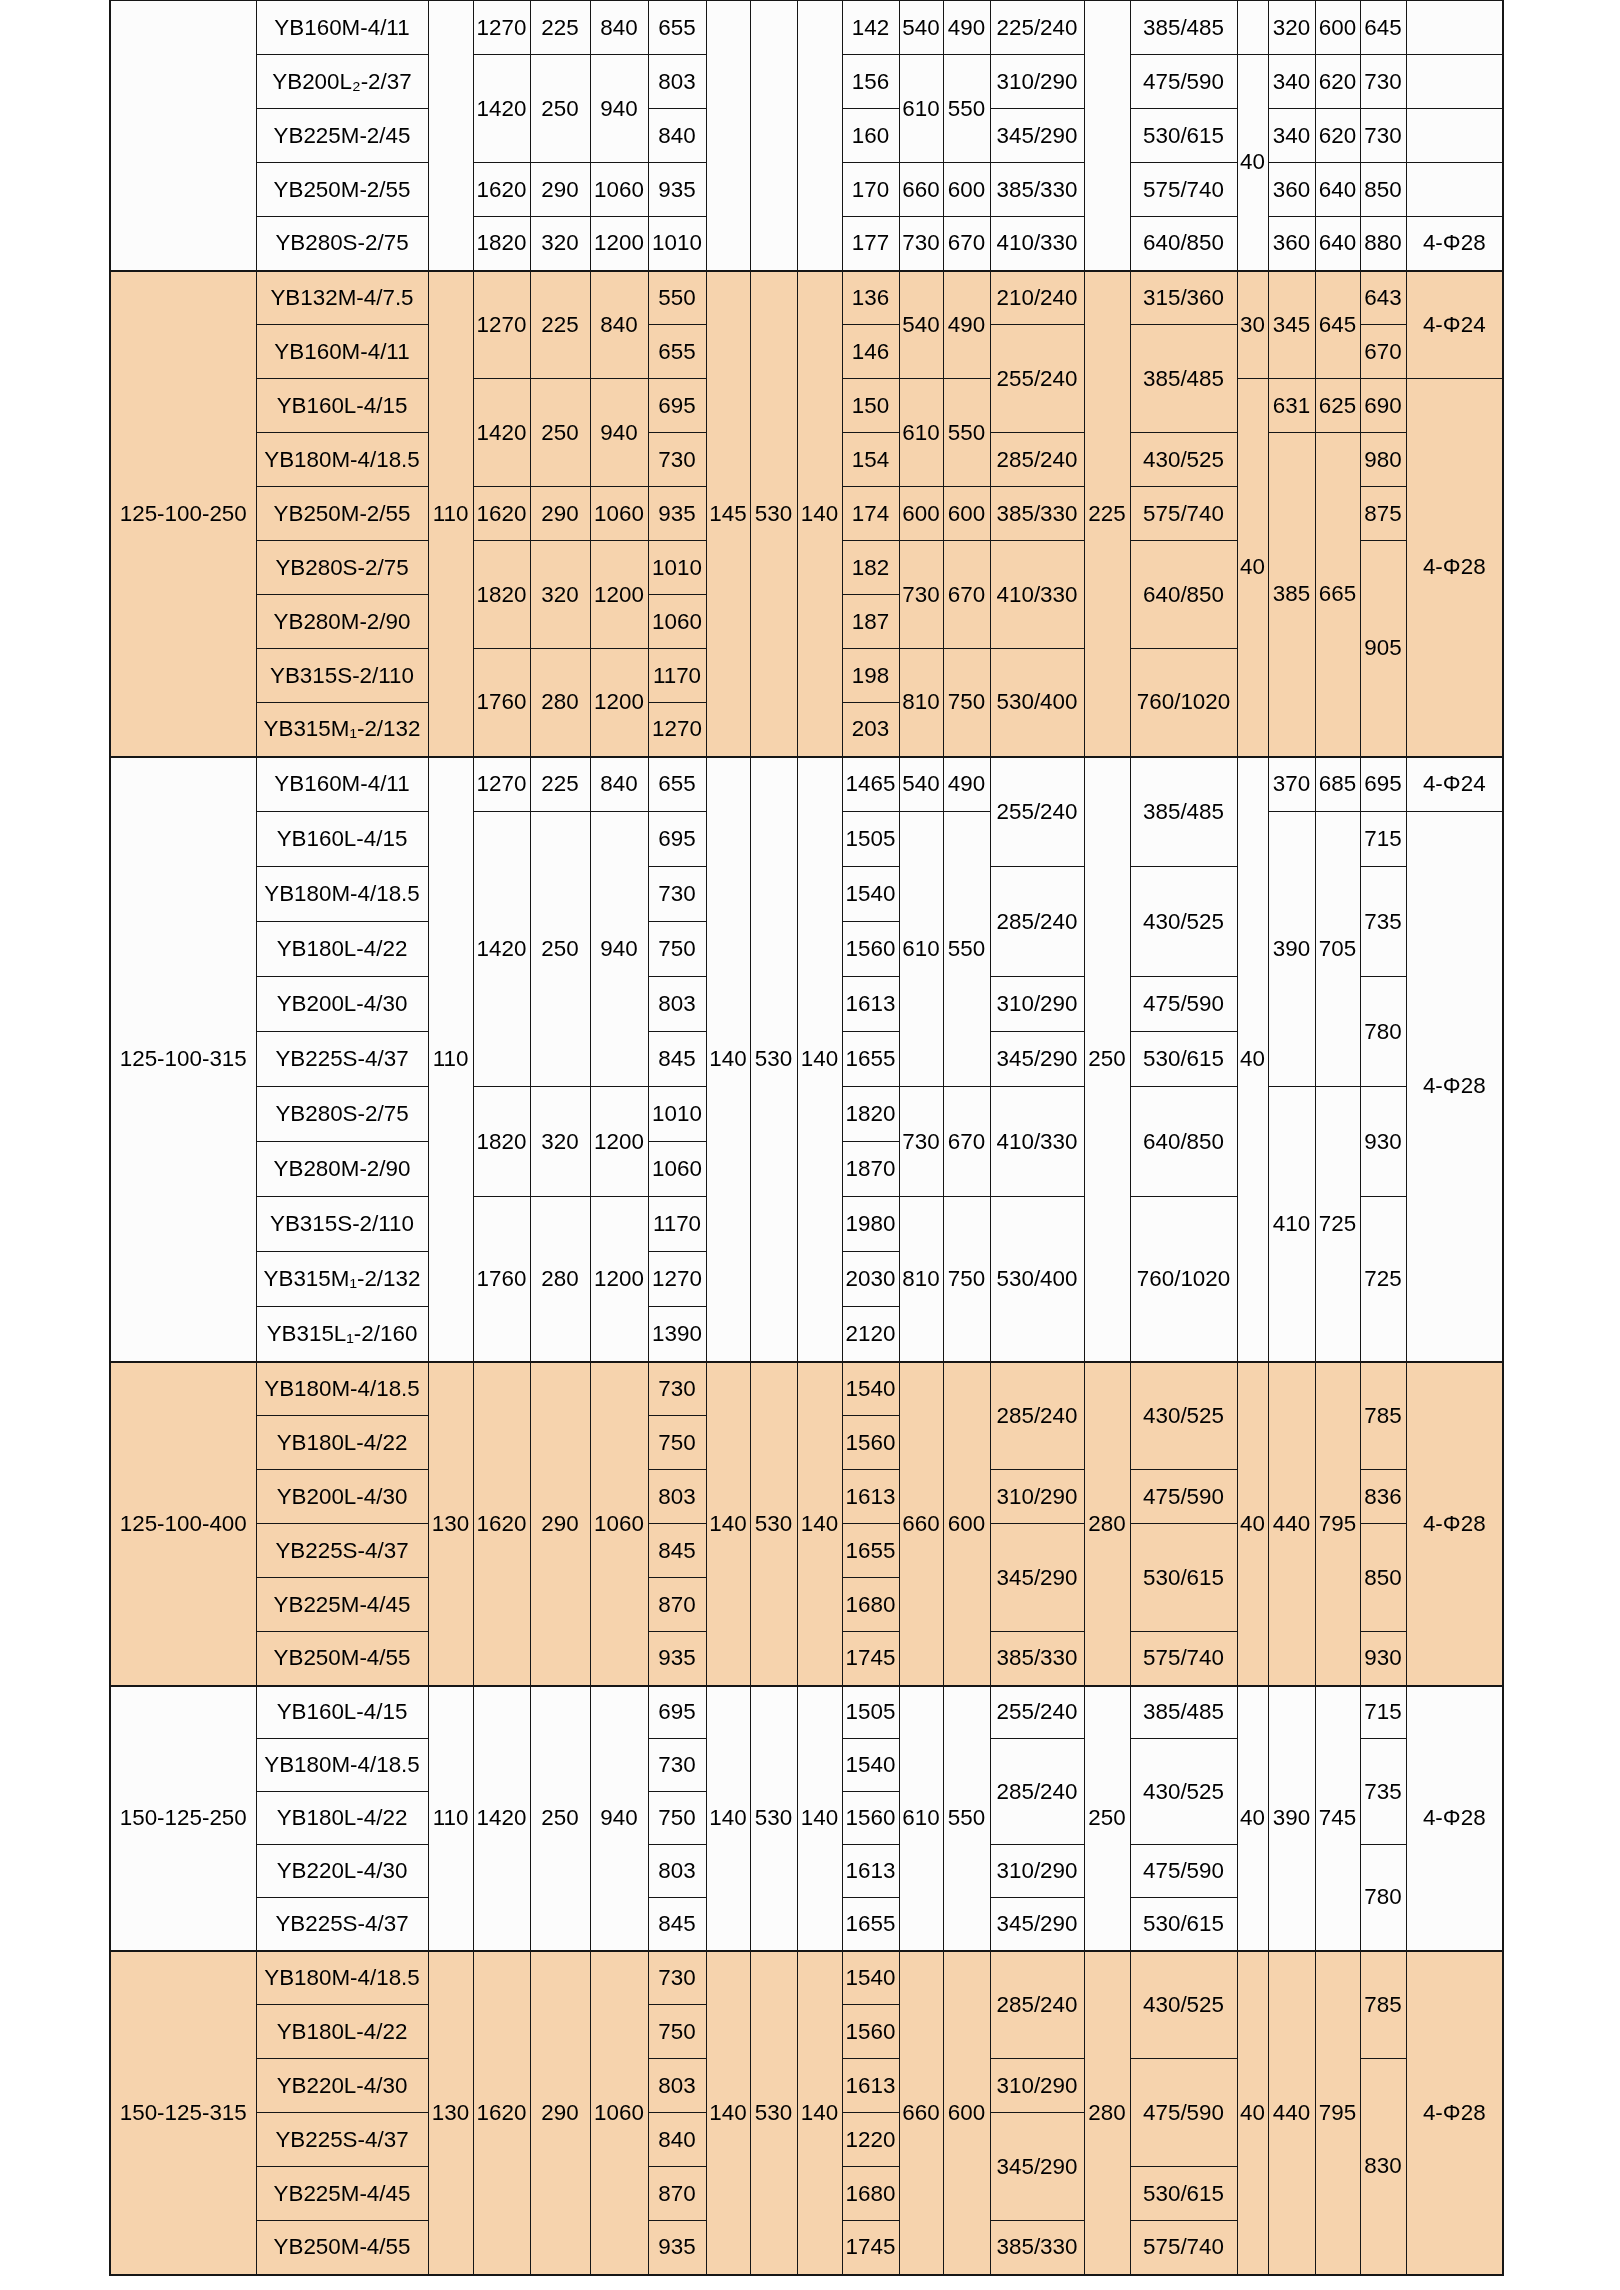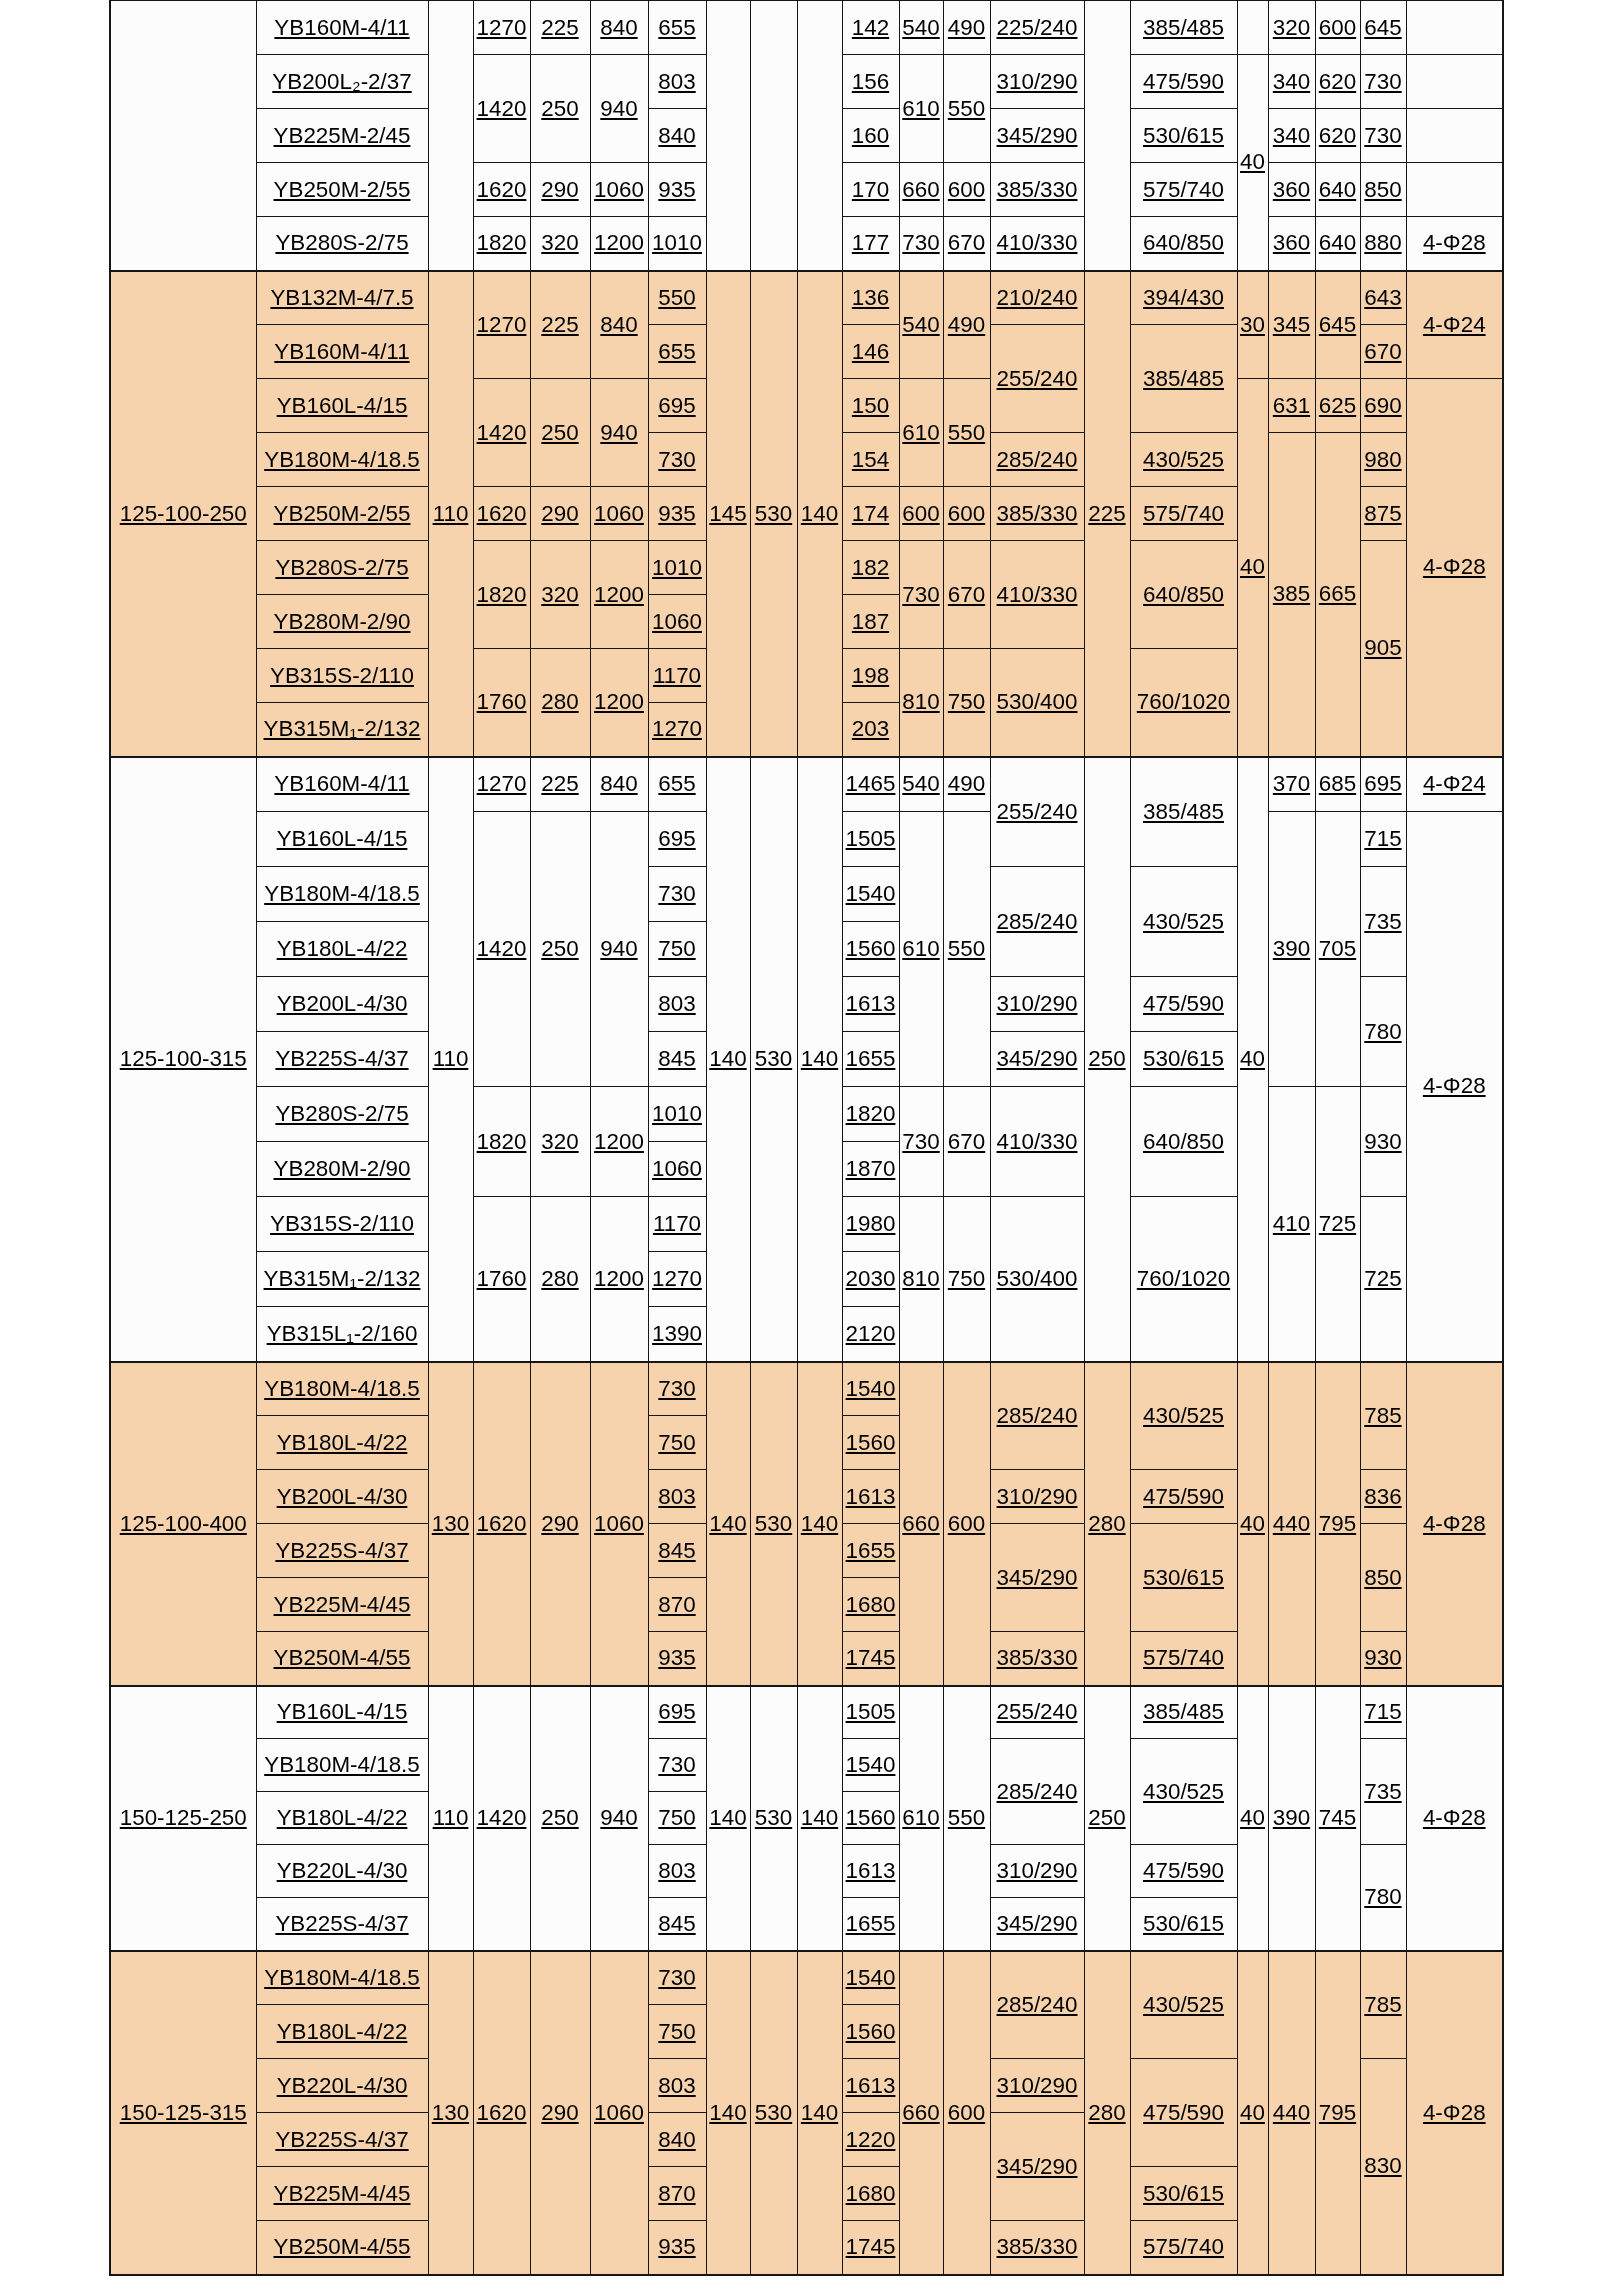--- a/index.html
+++ b/index.html
@@ -12,21 +12,20 @@
   body{
     width:1620px;height:2291px;background:#ffffff;
     font-family:"Liberation Sans","DejaVu Sans",sans-serif;
     color:var(--text);
   }
   table[data-name="pump-dimension-table"]{
     border-collapse:collapse;table-layout:fixed;
     margin:0 0 0 109px;
     border:2.7px solid var(--border);
     border-top-width:1.8px;
-    text-decoration:underline;
   }
   td{
     border:1.3px solid var(--border);
     background:var(--row_bg);
     text-align:center;vertical-align:middle;
     font-size:22.4px;line-height:1.05;
     padding:0;white-space:nowrap;overflow:hidden;
   }
   tbody.hl td{background:var(--highlight_bg);}
   tbody.sec-start tr:first-child > td{border-top:2.7px solid var(--border);}
@@ -164,21 +163,21 @@
         <td data-name="cell-d" rowspan="2">840</td>
         <td data-name="cell-e">550</td>
         <td data-name="cell-f" rowspan="9">145</td>
         <td data-name="cell-g" rowspan="9">530</td>
         <td data-name="cell-h" rowspan="9">140</td>
         <td data-name="cell-i">136</td>
         <td data-name="cell-j1" rowspan="2">540</td>
         <td data-name="cell-j2" rowspan="2">490</td>
         <td data-name="cell-k">210/240</td>
         <td data-name="cell-l" rowspan="9">225</td>
-        <td data-name="cell-m">394/430</td>
+        <td data-name="cell-m">315/360</td>
         <td data-name="cell-n" rowspan="2">30</td>
         <td data-name="cell-o" rowspan="2">345</td>
         <td data-name="cell-p" rowspan="2">645</td>
         <td data-name="cell-q">643</td>
         <td data-name="cell-r" rowspan="2">4-Φ24</td>
       </tr>
       <tr data-name="table-row">
         <td data-name="cell-motor">YB160M-4/11</td>
         <td data-name="cell-e">655</td>
         <td data-name="cell-i">146</td>

